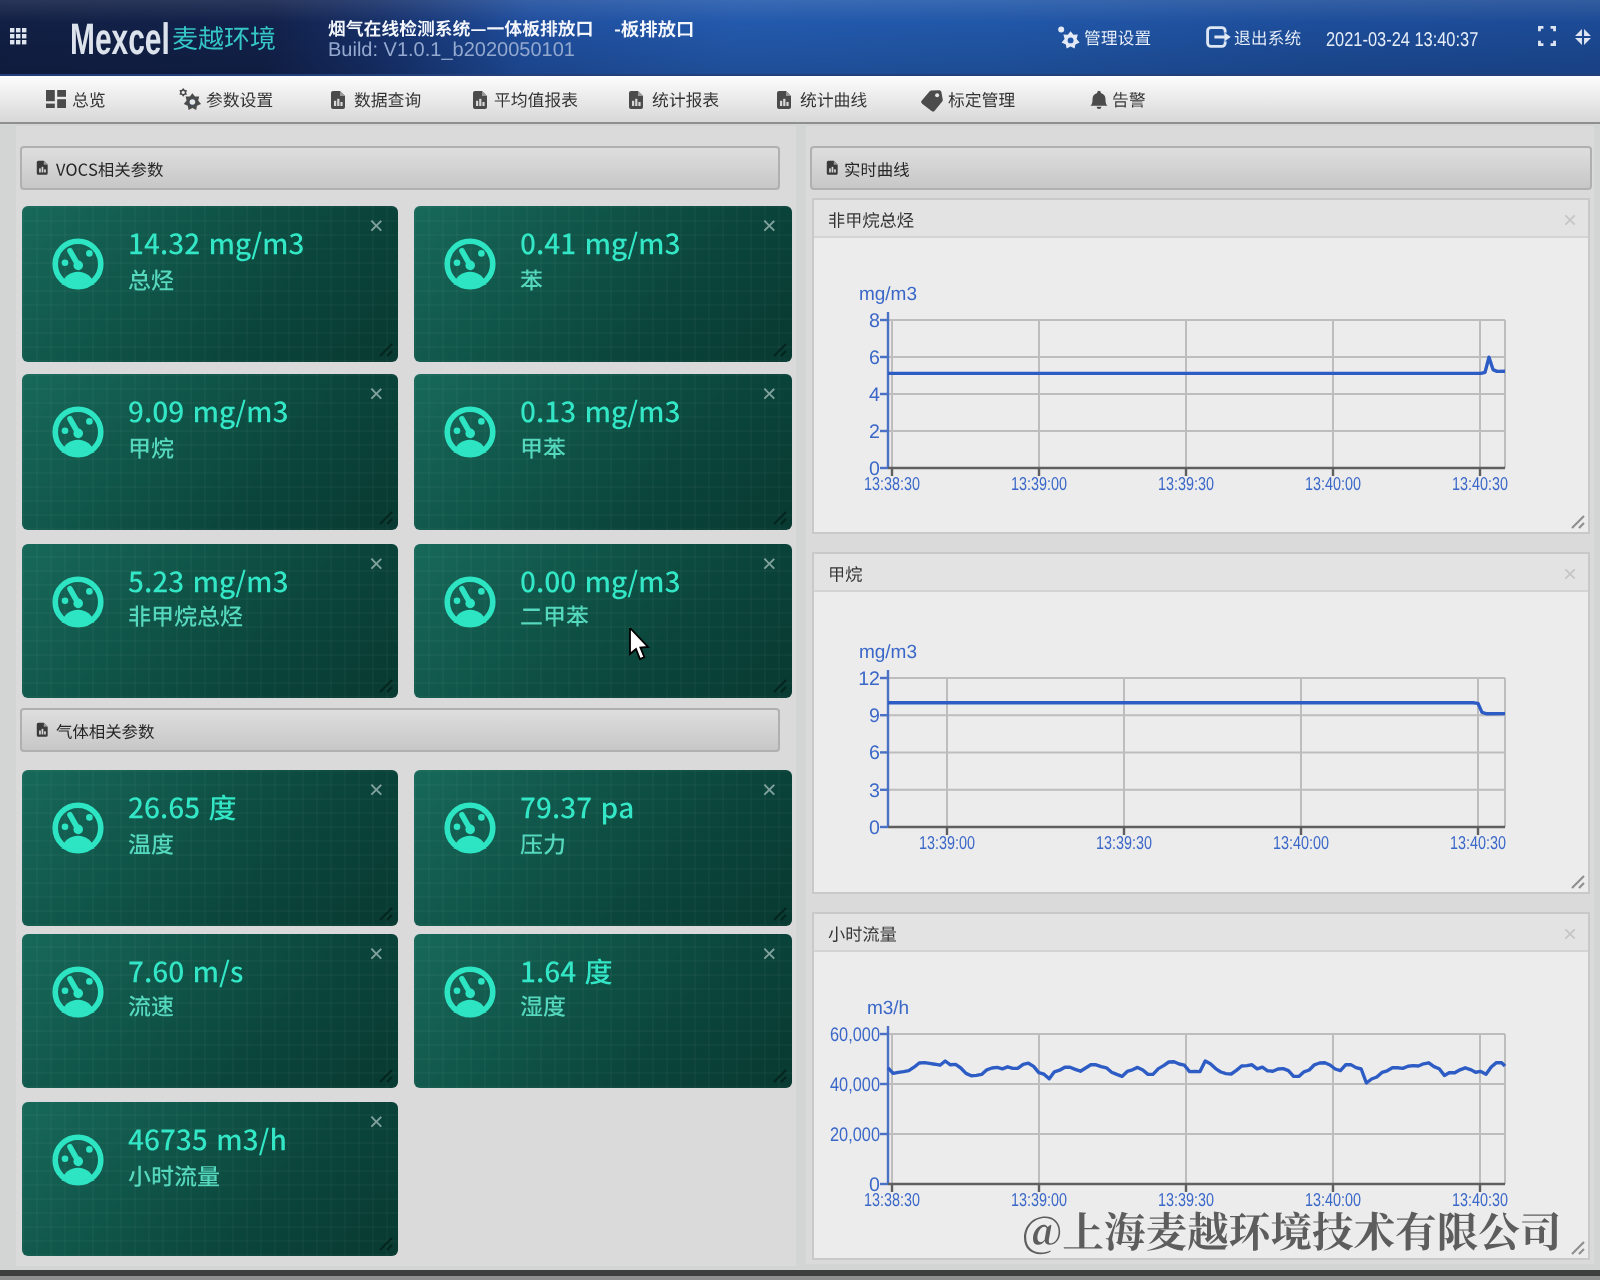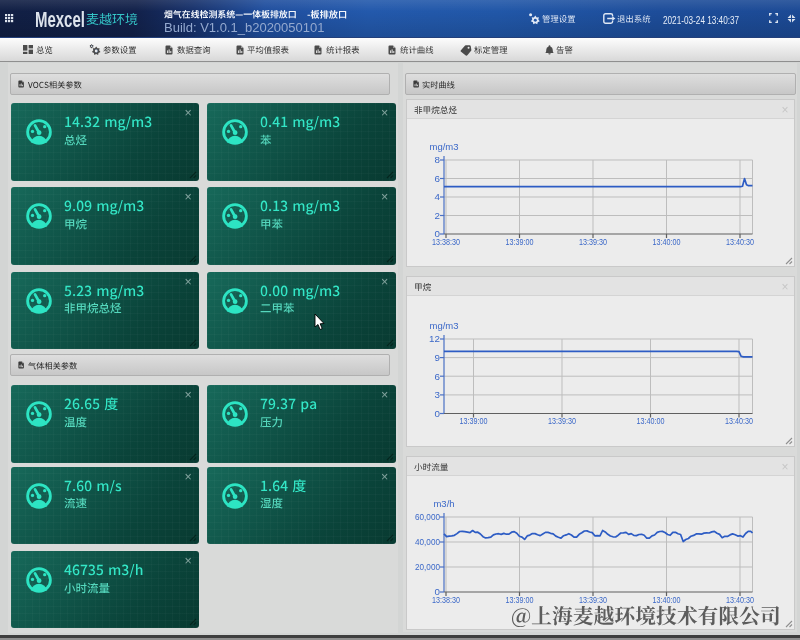--- a/index.html
+++ b/index.html
@@ -32,21 +32,21 @@
 <div class="abs" style="left:35px;top:6.5px;width:90px;font-weight:bold;font-size:22px;color:#dde3ec;transform:scaleX(0.68);transform-origin:0 0">Mexcel</div>
 <svg style="position:absolute;left:85.5px;top:10.2px;" width="54" height="19" viewBox="0 0 54 19">
       <path transform="translate(0,14.0)" d="M6 -10.9V-9.9H1.3V-9.1H6V-8H2.1V-7.2H6V-6.1H0.7V-5.3H4.7C3.9 -4.3 2.5 -3.2 0.7 -2.5C0.9 -2.3 1.2 -2 1.4 -1.8C2.2 -2.1 2.9 -2.6 3.5 -3C4.1 -2.3 4.8 -1.6 5.6 -1.1C4.1 -0.4 2.3 -0 0.7 0.2C0.8 0.4 1 0.8 1.1 1C3 0.8 4.9 0.3 6.5 -0.5C8 0.3 9.9 0.8 12 1C12.1 0.7 12.4 0.3 12.6 0.1C10.7 -0.1 9 -0.4 7.5 -1.1C8.8 -1.8 9.8 -2.7 10.5 -3.9L9.8 -4.3L9.7 -4.3H5C5.3 -4.6 5.6 -4.9 5.9 -5.3H12.3V-6.1H7V-7.2H11V-8H7V-9.1H11.8V-9.9H7V-10.9ZM6.6 -1.5C5.6 -2 4.9 -2.7 4.3 -3.4H9C8.4 -2.7 7.5 -2 6.6 -1.5Z M23.3 -10.4C23.7 -9.9 24.2 -9.3 24.5 -8.8L25.2 -9.3C24.9 -9.7 24.4 -10.3 23.9 -10.8ZM14.3 -5C14.4 -3.3 14.2 -1.1 13.3 0.4C13.5 0.5 13.9 0.8 14 1C14.5 0.2 14.8 -0.7 14.9 -1.7C15.9 0.2 17.6 0.7 20.4 0.7H25.2C25.3 0.4 25.5 -0 25.6 -0.3C24.8 -0.2 21 -0.2 20.4 -0.2C19 -0.2 18 -0.4 17.1 -0.7V-3.2H19V-4.1H17.1V-5.9H19.2V-6.8H17V-8.4H18.9V-9.3H17V-10.9H16.1V-9.3H14.1V-8.4H16.1V-6.8H13.6V-5.9H16.3V-1.3C15.8 -1.8 15.4 -2.4 15.1 -3.3C15.1 -3.9 15.1 -4.4 15.1 -5ZM19.3 -1.8C19.5 -2.1 19.9 -2.3 22.1 -3.6C22 -3.7 21.9 -4.1 21.9 -4.3L20.4 -3.5V-7.8H22.1C22.2 -6.1 22.4 -4.5 22.7 -3.4C22 -2.5 21.2 -1.7 20.3 -1.2C20.5 -1.1 20.8 -0.8 20.9 -0.5C21.7 -1 22.4 -1.6 23 -2.4C23.3 -1.4 23.8 -0.9 24.4 -0.9C25.1 -0.9 25.4 -1.4 25.5 -3.2C25.3 -3.3 25 -3.5 24.8 -3.7C24.8 -2.4 24.7 -1.8 24.5 -1.8C24.1 -1.8 23.8 -2.3 23.6 -3.2C24.3 -4.3 24.8 -5.5 25.2 -6.8L24.4 -7C24.2 -6.1 23.8 -5.2 23.3 -4.4C23.2 -5.3 23 -6.5 22.9 -7.8H25.5V-8.7H22.9C22.9 -9.4 22.9 -10.1 22.9 -10.9H22C22 -10.1 22 -9.4 22 -8.7H19.5V-3.6C19.5 -3.1 19.1 -2.8 18.9 -2.7C19.1 -2.5 19.3 -2.1 19.3 -1.8Z M34.8 -6.4C35.8 -5.3 36.9 -3.8 37.5 -2.9L38.2 -3.5C37.7 -4.4 36.5 -5.9 35.5 -6.9ZM26.5 -1.3 26.7 -0.4C27.8 -0.8 29.2 -1.3 30.5 -1.8L30.3 -2.6L29 -2.2V-5.4H30.1V-6.3H29V-9.1H30.4V-10H26.5V-9.1H28.1V-6.3H26.7V-5.4H28.1V-1.9ZM31.1 -10.1V-9.1H34.4C33.6 -6.9 32.2 -4.8 30.6 -3.5C30.8 -3.3 31.2 -3 31.4 -2.8C32.3 -3.5 33.1 -4.6 33.8 -5.7V1H34.8V-7.5C35 -8 35.3 -8.6 35.5 -9.1H38.3V-10.1Z M45.3 -3.9H49.4V-3H45.3ZM45.3 -5.4H49.4V-4.5H45.3ZM46.6 -10.8C46.7 -10.6 46.9 -10.3 47 -10H44.2V-9.2H50.7V-10H48C47.9 -10.3 47.7 -10.7 47.5 -11ZM48.7 -9C48.6 -8.6 48.4 -8 48.2 -7.6H46L46.5 -7.7C46.4 -8.1 46.2 -8.6 46 -9L45.2 -8.8C45.4 -8.5 45.5 -8 45.6 -7.6H43.8V-6.8H51.1V-7.6H49C49.2 -7.9 49.4 -8.4 49.6 -8.8ZM44.4 -6.1V-2.4H45.7C45.6 -0.8 45 -0.1 42.9 0.3C43.1 0.5 43.3 0.9 43.4 1.1C45.8 0.5 46.5 -0.5 46.7 -2.4H47.9V-0.4C47.9 0.3 47.9 0.5 48.2 0.6C48.4 0.8 48.8 0.9 49.1 0.9C49.2 0.9 49.8 0.9 49.9 0.9C50.2 0.9 50.6 0.8 50.7 0.8C51 0.7 51.1 0.6 51.2 0.3C51.3 0.1 51.4 -0.4 51.4 -0.9C51.1 -1 50.8 -1.2 50.6 -1.3C50.6 -0.8 50.6 -0.4 50.5 -0.2C50.5 -0.1 50.4 0 50.3 0.1C50.2 0.1 50 0.1 49.9 0.1C49.7 0.1 49.4 0.1 49.2 0.1C49.1 0.1 49 0.1 48.9 0C48.8 -0 48.8 -0.1 48.8 -0.3V-2.4H50.3V-6.1ZM39.4 -1.7 39.8 -0.7C40.9 -1.1 42.3 -1.7 43.6 -2.2L43.4 -3.1L42 -2.6V-6.8H43.3V-7.7H42V-10.8H41.1V-7.7H39.6V-6.8H41.1V-2.2C40.5 -2 39.9 -1.8 39.4 -1.7Z" fill="#35c6c8"></path>
     </svg>
 <svg style="position:absolute;left:164px;top:8.2px;" width="135" height="13" viewBox="0 0 135 13">
       <path transform="translate(0,9.6)" d="M0.6 -5.7C0.6 -5 0.4 -4 0.2 -3.5L1 -3.2C1.2 -3.9 1.3 -4.9 1.3 -5.6ZM2.5 -4.1 3.1 -3.9C3.2 -4.2 3.4 -4.7 3.6 -5.2V-1C3.3 -1.4 2.7 -2.3 2.5 -2.6C2.5 -3.1 2.5 -3.6 2.5 -4.1ZM3.6 -7.2V-5.8L2.9 -6.1C2.8 -5.6 2.7 -5 2.5 -4.6V-7.5H1.6V-4.4C1.6 -2.9 1.4 -1.2 0.3 0C0.5 0.2 0.9 0.6 1 0.8C1.6 0.2 2 -0.6 2.2 -1.4C2.5 -0.9 2.8 -0.4 2.9 -0L3.6 -0.7V0.8H4.5V0.3H7.3V0.7H8.3V-7.2ZM5.5 -6V-4.9V-4.7H4.7V-3.9H5.5C5.4 -3.1 5.1 -2.3 4.5 -1.6V-6.2H7.3V-1.7C7.1 -2.2 6.6 -2.9 6.3 -3.5L6.3 -3.9H7.1V-4.7H6.3V-4.9V-6ZM4.5 -0.6V-1.3C4.7 -1.2 4.9 -1 5.1 -0.8C5.5 -1.3 5.8 -1.9 6 -2.4C6.3 -1.9 6.6 -1.3 6.7 -0.9L7.3 -1.3V-0.6Z M11.2 -5.4V-4.5H16.4V-5.4ZM11 -7.6C10.6 -6.3 9.9 -5.1 9 -4.4C9.3 -4.3 9.7 -4 9.9 -3.8C10.5 -4.3 11 -5 11.4 -5.8H17.2V-6.7H11.9C11.9 -6.9 12 -7.1 12.1 -7.3ZM10.2 -4V-3.1H14.8C14.9 -0.9 15.3 0.8 16.6 0.8C17.3 0.8 17.5 0.3 17.6 -0.8C17.3 -1 17.1 -1.2 16.8 -1.5C16.8 -0.7 16.8 -0.3 16.7 -0.3C16.1 -0.3 15.9 -2 15.9 -4Z M21.1 -7.6C21 -7.2 20.9 -6.7 20.7 -6.3H18.3V-5.3H20.2C19.7 -4.3 18.9 -3.3 18 -2.7C18.2 -2.5 18.4 -2 18.5 -1.7C18.8 -1.9 19.1 -2.1 19.3 -2.3V0.8H20.4V-3.5C20.8 -4.1 21.1 -4.7 21.4 -5.3H26.2V-6.3H21.9C22 -6.6 22.1 -7 22.2 -7.3ZM23 -4.9V-3.4H21.2V-2.5H23V-0.4H20.9V0.6H26.2V-0.4H24.1V-2.5H25.9V-3.4H24.1V-4.9Z M27.1 -0.6 27.3 0.4C28.2 0.1 29.3 -0.3 30.3 -0.7L30.2 -1.5C29 -1.2 27.9 -0.8 27.1 -0.6ZM33 -6.9C33.4 -6.7 33.8 -6.3 34.1 -6.1L34.7 -6.7C34.5 -6.9 34 -7.3 33.6 -7.5ZM27.4 -3.7C27.5 -3.7 27.7 -3.8 28.5 -3.9C28.2 -3.5 27.9 -3.2 27.8 -3C27.5 -2.7 27.3 -2.5 27.1 -2.4C27.2 -2.2 27.4 -1.7 27.4 -1.5C27.7 -1.6 28 -1.7 30.2 -2.2C30.2 -2.4 30.2 -2.8 30.2 -3.1L28.8 -2.8C29.4 -3.5 30 -4.4 30.5 -5.2L29.6 -5.8C29.5 -5.4 29.3 -5.1 29.1 -4.8L28.3 -4.8C28.8 -5.4 29.3 -6.3 29.7 -7.1L28.7 -7.5C28.4 -6.5 27.8 -5.5 27.6 -5.2C27.4 -4.9 27.2 -4.7 27 -4.7C27.1 -4.4 27.3 -3.9 27.4 -3.7ZM34.4 -3.1C34.1 -2.7 33.8 -2.3 33.4 -2C33.3 -2.3 33.2 -2.7 33.1 -3.1L35.2 -3.5L35 -4.4L33 -4.1L32.9 -4.9L35 -5.2L34.8 -6.2L32.9 -5.9C32.8 -6.4 32.8 -7 32.8 -7.6H31.8C31.8 -7 31.8 -6.3 31.8 -5.7L30.5 -5.5L30.7 -4.5L31.9 -4.7L32 -3.9L30.3 -3.6L30.5 -2.6L32.1 -2.9C32.2 -2.3 32.3 -1.8 32.5 -1.3C31.7 -0.8 30.9 -0.5 30 -0.2C30.3 0 30.5 0.4 30.7 0.7C31.4 0.4 32.2 0.1 32.8 -0.4C33.2 0.4 33.6 0.8 34.2 0.8C34.9 0.8 35.2 0.5 35.4 -0.6C35.1 -0.7 34.8 -0.9 34.6 -1.2C34.6 -0.5 34.5 -0.2 34.3 -0.2C34.1 -0.2 33.9 -0.5 33.7 -1C34.3 -1.5 34.8 -2.1 35.3 -2.7Z M39.1 -3.1C39.3 -2.4 39.5 -1.5 39.6 -1L40.4 -1.2C40.4 -1.8 40.1 -2.6 39.9 -3.3ZM40.8 -3.4C40.9 -2.7 41.1 -1.8 41.1 -1.2L42 -1.4C41.9 -1.9 41.8 -2.8 41.6 -3.5ZM41 -7.7C40.5 -6.7 39.6 -5.7 38.7 -5V-6H38V-7.6H37V-6H35.9V-5H36.9C36.7 -4 36.3 -2.8 35.8 -2.1C36 -1.9 36.2 -1.4 36.3 -1.1C36.6 -1.4 36.8 -2 37 -2.6V0.8H38V-3.4C38.1 -3 38.3 -2.7 38.4 -2.5L39 -3.2C38.8 -3.4 38.2 -4.4 38 -4.7V-5H38.6L38.2 -4.8C38.4 -4.5 38.7 -4.1 38.8 -3.9C39.2 -4.1 39.5 -4.3 39.7 -4.6V-3.9H42.9V-4.7C43.2 -4.4 43.5 -4.2 43.8 -4C43.9 -4.3 44.2 -4.8 44.3 -5.1C43.4 -5.5 42.4 -6.3 41.8 -7L41.9 -7.3ZM41.2 -6.2C41.6 -5.7 42.2 -5.3 42.7 -4.8H40C40.4 -5.3 40.9 -5.7 41.2 -6.2ZM38.7 -0.5V0.4H44V-0.5H42.6C43 -1.3 43.5 -2.3 43.9 -3.3L42.9 -3.5C42.7 -2.6 42.2 -1.3 41.7 -0.5Z M47.2 -7.1V-1.2H48V-6.3H49.6V-1.3H50.4V-7.1ZM52 -7.4V-0.3C52 -0.1 52 -0.1 51.9 -0.1C51.7 -0.1 51.3 -0.1 50.9 -0.1C51 0.1 51.1 0.5 51.1 0.8C51.8 0.8 52.2 0.7 52.5 0.6C52.8 0.5 52.9 0.2 52.9 -0.3V-7.4ZM50.8 -6.7V-1.3H51.6V-6.7ZM45.1 -6.7C45.6 -6.4 46.2 -6 46.6 -5.7L47.2 -6.6C46.9 -6.9 46.2 -7.3 45.7 -7.5ZM44.7 -4.3C45.2 -4.1 45.9 -3.7 46.2 -3.4L46.8 -4.3C46.5 -4.5 45.8 -4.9 45.4 -5.1ZM44.9 0.2 45.9 0.7C46.2 -0.2 46.6 -1.2 46.9 -2.2L46 -2.7C45.7 -1.7 45.2 -0.5 44.9 0.2ZM48.4 -5.8V-2.4C48.4 -1.4 48.2 -0.5 46.8 0.2C47 0.3 47.2 0.6 47.3 0.8C48.1 0.4 48.6 -0.1 48.8 -0.7C49.2 -0.2 49.7 0.4 49.9 0.7L50.6 0.3C50.3 -0.1 49.8 -0.7 49.4 -1.1L48.9 -0.7C49.1 -1.3 49.2 -1.9 49.2 -2.4V-5.8Z M55.6 -1.9C55.1 -1.4 54.4 -0.7 53.7 -0.4C54 -0.2 54.5 0.1 54.7 0.3C55.3 -0.1 56.1 -0.9 56.6 -1.5ZM58.9 -1.4C59.6 -0.9 60.5 -0.2 60.9 0.3L61.8 -0.3C61.4 -0.8 60.5 -1.5 59.8 -2ZM59.1 -3.9C59.3 -3.8 59.5 -3.6 59.6 -3.4L56.9 -3.2C58.1 -3.8 59.2 -4.5 60.3 -5.3L59.5 -6C59.1 -5.7 58.7 -5.4 58.3 -5.1L56.5 -5C57 -5.3 57.5 -5.8 58 -6.2C59.1 -6.3 60.2 -6.5 61.2 -6.7L60.4 -7.6C58.9 -7.2 56.4 -7 54.2 -6.9C54.3 -6.7 54.5 -6.3 54.5 -6C55.1 -6 55.8 -6 56.5 -6.1C56 -5.7 55.6 -5.3 55.4 -5.2C55.1 -5 54.9 -4.9 54.7 -4.9C54.8 -4.6 55 -4.1 55 -4C55.2 -4 55.5 -4.1 56.9 -4.2C56.3 -3.8 55.8 -3.6 55.6 -3.5C55 -3.2 54.7 -3 54.3 -3C54.4 -2.7 54.6 -2.2 54.6 -2C54.9 -2.1 55.3 -2.2 57.4 -2.4V-0.4C57.4 -0.3 57.3 -0.3 57.2 -0.3C57 -0.3 56.5 -0.3 56 -0.3C56.2 0 56.3 0.5 56.4 0.8C57 0.8 57.5 0.8 57.9 0.6C58.3 0.4 58.4 0.2 58.4 -0.4V-2.4L60.3 -2.6C60.5 -2.3 60.7 -2 60.8 -1.8L61.7 -2.3C61.3 -2.9 60.6 -3.7 59.9 -4.3Z M68.4 -3.1V-0.6C68.4 0.3 68.5 0.6 69.3 0.6C69.5 0.6 69.8 0.6 70 0.6C70.6 0.6 70.9 0.2 71 -1.2C70.7 -1.2 70.3 -1.4 70.1 -1.6C70 -0.4 70 -0.2 69.9 -0.2C69.8 -0.2 69.6 -0.2 69.6 -0.2C69.4 -0.2 69.4 -0.3 69.4 -0.6V-3.1ZM66.7 -3.1C66.6 -1.5 66.5 -0.6 65.1 -0C65.4 0.2 65.7 0.6 65.8 0.8C67.4 0.1 67.7 -1.2 67.7 -3.1ZM62.6 -0.6 62.9 0.4C63.7 0.1 64.8 -0.3 65.8 -0.7L65.6 -1.6C64.5 -1.2 63.4 -0.8 62.6 -0.6ZM67.5 -7.4C67.6 -7.1 67.7 -6.7 67.8 -6.4H65.8V-5.4H67.2C66.9 -5 66.4 -4.4 66.3 -4.2C66.1 -4.1 65.8 -4 65.6 -3.9C65.7 -3.7 65.9 -3.2 65.9 -2.9C66.2 -3.1 66.7 -3.1 69.7 -3.4C69.8 -3.2 69.9 -3 70 -2.8L70.9 -3.3C70.7 -3.8 70.1 -4.7 69.6 -5.3L68.8 -4.9C68.9 -4.7 69.1 -4.5 69.2 -4.3L67.5 -4.1C67.8 -4.5 68.2 -5 68.5 -5.4H70.8V-6.4H68.4L68.9 -6.6C68.8 -6.8 68.6 -7.3 68.5 -7.6ZM62.8 -3.7C63 -3.7 63.2 -3.8 63.9 -3.9C63.6 -3.5 63.4 -3.2 63.3 -3.1C63 -2.7 62.8 -2.5 62.5 -2.5C62.7 -2.2 62.8 -1.7 62.9 -1.5C63.1 -1.7 63.5 -1.8 65.6 -2.3C65.6 -2.5 65.6 -2.9 65.6 -3.2L64.4 -3C65 -3.6 65.5 -4.4 65.9 -5.2L65 -5.8C64.8 -5.5 64.7 -5.2 64.5 -4.9L63.8 -4.8C64.3 -5.5 64.8 -6.4 65.1 -7.1L64.1 -7.6C63.8 -6.6 63.2 -5.5 63 -5.3C62.8 -5 62.7 -4.8 62.5 -4.7C62.6 -4.4 62.8 -3.9 62.8 -3.7Z M71.6 -2.1H78.8V-3H71.6Z M79.6 -4V-2.9H87.9V-4Z M90.2 -7.5C89.7 -6.3 89 -5 88.3 -4.2C88.5 -3.9 88.8 -3.3 88.9 -3.1C89.1 -3.3 89.2 -3.5 89.4 -3.8V0.8H90.4V-5.5C90.7 -6.1 91 -6.6 91.2 -7.2ZM91 -6V-5H92.7C92.2 -3.5 91.4 -2.1 90.5 -1.3C90.7 -1.1 91.1 -0.8 91.3 -0.5C91.5 -0.8 91.8 -1.1 92 -1.5V-0.7H93.2V0.7H94.3V-0.7H95.5V-1.5C95.7 -1.1 95.9 -0.8 96.2 -0.5C96.4 -0.8 96.7 -1.2 97 -1.4C96.1 -2.2 95.3 -3.6 94.8 -5H96.7V-6H94.3V-7.5H93.2V-6ZM93.2 -1.7H92.1C92.5 -2.3 92.9 -3.1 93.2 -3.9ZM94.3 -1.7V-4C94.6 -3.2 94.9 -2.3 95.4 -1.7Z M98.6 -7.6V-5.9H97.5V-4.9H98.5C98.3 -3.8 97.8 -2.5 97.3 -1.9C97.4 -1.6 97.7 -1.1 97.7 -0.8C98 -1.3 98.3 -2 98.6 -2.8V0.8H99.6V-3.4C99.8 -3 99.9 -2.6 100 -2.3L100.6 -3.1C100.5 -3.4 99.8 -4.5 99.6 -4.7V-4.9H100.5V-5.9H99.6V-7.6ZM101.9 -4.1C102.1 -3.1 102.4 -2.1 102.8 -1.3C102.4 -0.8 101.8 -0.4 101.1 -0.1C101.7 -1.4 101.8 -2.9 101.9 -4.1ZM104.8 -7.5C103.9 -7.1 102.3 -6.9 100.8 -6.9V-4.8C100.8 -3.3 100.7 -1.2 99.7 0.2C100 0.3 100.4 0.7 100.6 0.8C100.8 0.6 101 0.3 101.1 -0.1C101.3 0.1 101.6 0.5 101.7 0.8C102.4 0.5 103 0.1 103.5 -0.4C103.9 0.1 104.4 0.5 105.1 0.8C105.2 0.5 105.6 0.1 105.8 -0.1C105.1 -0.4 104.6 -0.8 104.1 -1.3C104.7 -2.2 105.2 -3.4 105.4 -4.9L104.7 -5.1L104.5 -5.1H101.9V-6C103.2 -6.1 104.6 -6.3 105.6 -6.6ZM104.2 -4.1C104 -3.4 103.8 -2.8 103.5 -2.3C103.2 -2.8 103 -3.5 102.8 -4.1Z M107.4 -7.6V-5.9H106.4V-4.9H107.4V-3.3C106.9 -3.2 106.6 -3.1 106.2 -3L106.4 -2L107.4 -2.2V-0.4C107.4 -0.3 107.3 -0.2 107.2 -0.2C107.1 -0.2 106.8 -0.2 106.5 -0.2C106.6 0 106.7 0.4 106.7 0.7C107.3 0.7 107.7 0.7 108 0.5C108.3 0.4 108.4 0.1 108.4 -0.4V-2.5L109.3 -2.8L109.2 -3.7L108.4 -3.5V-4.9H109.2V-5.9H108.4V-7.6ZM109.3 -2.4V-1.4H110.6V0.8H111.6V-7.4H110.6V-6.1H109.5V-5.2H110.6V-4.3H109.5V-3.3H110.6V-2.4ZM112.3 -7.5V0.8H113.3V-1.4H114.6V-2.3H113.3V-3.3H114.4V-4.3H113.3V-5.2H114.5V-6.1H113.3V-7.5Z M120.1 -7.6C119.9 -6.1 119.5 -4.7 118.9 -3.8V-3.9C118.9 -4 118.9 -4.3 118.9 -4.3H117.1V-5.2H119.2V-6.2H117.2L118 -6.4C117.9 -6.7 117.7 -7.2 117.5 -7.6L116.6 -7.4C116.7 -7 116.9 -6.5 117 -6.2H115.2V-5.2H116.1V-3.5C116.1 -2.3 116 -1.1 115 0.1C115.3 0.2 115.6 0.5 115.8 0.8C116.9 -0.5 117.1 -1.9 117.1 -3.4H117.9C117.8 -1.3 117.8 -0.5 117.6 -0.3C117.6 -0.2 117.5 -0.2 117.4 -0.2C117.3 -0.2 117 -0.2 116.7 -0.2C116.9 0 117 0.5 117 0.7C117.4 0.8 117.7 0.8 118 0.7C118.2 0.7 118.4 0.6 118.5 0.3C118.8 0 118.8 -0.9 118.9 -3.4C119.1 -3.2 119.4 -2.9 119.5 -2.8C119.7 -3 119.8 -3.2 120 -3.5C120.2 -2.8 120.4 -2.2 120.6 -1.6C120.2 -1 119.6 -0.5 118.7 -0.1C118.9 0.1 119.2 0.6 119.3 0.8C120.1 0.4 120.7 -0.1 121.2 -0.7C121.7 -0.1 122.2 0.4 122.9 0.7C123.1 0.5 123.4 0 123.6 -0.2C122.9 -0.5 122.3 -1 121.9 -1.7C122.4 -2.6 122.7 -3.6 122.9 -5H123.5V-5.9H120.9C121 -6.4 121.2 -6.9 121.2 -7.4ZM120.6 -5H121.8C121.7 -4.1 121.5 -3.4 121.3 -2.8C121 -3.4 120.8 -4.1 120.6 -4.9Z M124.7 -6.7V0.6H125.8V-0.1H130.6V0.6H131.8V-6.7ZM125.8 -1.2V-5.6H130.6V-1.2Z" fill="#f3f6fb"></path>
     </svg>
 <svg style="position:absolute;left:306.5px;top:7.9px;" width="43" height="13" viewBox="0 0 43 13">
       <path transform="translate(0,9.9)" d="M0.5 -2.1H3V-3.1H0.5Z M4.9 -7.8V-6.1H3.8V-5.1H4.9C4.6 -3.9 4.1 -2.6 3.6 -2C3.8 -1.7 4 -1.1 4.1 -0.8C4.4 -1.3 4.7 -2.1 4.9 -2.9V0.8H6V-3.6C6.2 -3.1 6.3 -2.7 6.4 -2.4L7.1 -3.2C6.9 -3.5 6.2 -4.6 6 -4.9V-5.1H7V-6.1H6V-7.8ZM8.3 -4.3C8.6 -3.2 8.9 -2.2 9.4 -1.4C8.9 -0.8 8.3 -0.4 7.6 -0.1C8.1 -1.4 8.3 -3 8.3 -4.3ZM11.4 -7.8C10.4 -7.4 8.8 -7.2 7.3 -7.1V-4.9C7.3 -3.4 7.2 -1.2 6.1 0.2C6.4 0.3 6.9 0.7 7.1 0.9C7.3 0.6 7.4 0.3 7.6 -0.1C7.8 0.1 8.1 0.6 8.2 0.8C8.9 0.5 9.5 0.1 10 -0.5C10.5 0.1 11 0.5 11.7 0.9C11.8 0.6 12.2 0.1 12.4 -0.1C11.7 -0.4 11.2 -0.8 10.7 -1.3C11.3 -2.3 11.7 -3.6 12 -5.1L11.3 -5.3L11.1 -5.3H8.4V-6.2C9.7 -6.3 11.1 -6.5 12.2 -6.9ZM10.7 -4.3C10.6 -3.6 10.3 -2.9 10 -2.3C9.7 -2.9 9.5 -3.6 9.3 -4.3Z M14 -7.8V-6.1H13V-5H14V-3.4C13.6 -3.3 13.2 -3.2 12.9 -3.1L13 -2.1L14 -2.3V-0.4C14 -0.3 14 -0.2 13.9 -0.2C13.8 -0.2 13.4 -0.2 13.1 -0.2C13.2 0 13.4 0.5 13.4 0.7C14 0.7 14.4 0.7 14.7 0.5C15 0.4 15.1 0.1 15.1 -0.4V-2.6L16 -2.9L15.9 -3.9L15.1 -3.7V-5H15.9V-6.1H15.1V-7.8ZM16 -2.4V-1.5H17.4V0.8H18.5V-7.7H17.4V-6.4H16.2V-5.4H17.4V-4.4H16.2V-3.4H17.4V-2.4ZM19.1 -7.7V0.8H20.1V-1.4H21.5V-2.4H20.1V-3.4H21.3V-4.4H20.1V-5.4H21.4V-6.4H20.1V-7.7Z M27.2 -7.8C27 -6.3 26.6 -4.9 25.9 -4V-4C25.9 -4.2 25.9 -4.5 25.9 -4.5H24.1V-5.4H26.2V-6.4H24.2L25 -6.6C24.9 -7 24.7 -7.5 24.5 -7.8L23.6 -7.6C23.7 -7.2 23.9 -6.8 23.9 -6.4H22.2V-5.4H23.1V-3.6C23.1 -2.4 22.9 -1.1 21.9 0.1C22.2 0.2 22.6 0.5 22.8 0.8C23.9 -0.5 24.1 -2 24.1 -3.5H24.9C24.8 -1.3 24.8 -0.5 24.7 -0.3C24.6 -0.2 24.5 -0.2 24.4 -0.2C24.3 -0.2 24 -0.2 23.7 -0.2C23.9 0 24 0.5 24 0.8C24.4 0.8 24.7 0.8 25 0.7C25.2 0.7 25.4 0.6 25.6 0.3C25.8 0 25.9 -1 25.9 -3.6C26.2 -3.3 26.4 -3 26.6 -2.8C26.8 -3.1 26.9 -3.3 27.1 -3.6C27.3 -2.9 27.5 -2.3 27.8 -1.7C27.3 -1 26.6 -0.5 25.8 -0.1C26 0.1 26.3 0.6 26.4 0.8C27.2 0.4 27.9 -0.1 28.4 -0.7C28.8 -0.1 29.4 0.4 30.1 0.8C30.3 0.5 30.6 0 30.8 -0.2C30.1 -0.5 29.5 -1 29 -1.7C29.5 -2.6 29.9 -3.8 30.1 -5.1H30.7V-6.1H28.1C28.2 -6.6 28.3 -7.1 28.4 -7.6ZM27.7 -5.1H29C28.8 -4.3 28.7 -3.5 28.4 -2.9C28.1 -3.5 27.9 -4.3 27.7 -5.1Z M32 -6.9V0.6H33.1V-0.1H38V0.6H39.2V-6.9ZM33.1 -1.2V-5.8H38V-1.2Z" fill="#f3f6fb"></path>
     </svg>
-<div class="abs" style="left:164px;top:20px;font-size:13px;color:#94a9cf">Build: V1.0.1_b2020050101</div>
+<div class="abs" style="left:164px;top:20px;font-size:10px;color:#94a9cf">Build: V1.0.1_b2020050101</div>
 <svg class="abs" style="left:528px;top:13px" width="14" height="13" viewBox="0 0 14 13">
       <polygon points="7.3,2.6 8.7,4.4 10.9,4.3 10.3,6.5 11.8,8.2 9.7,9.2 9.3,11.3 7.3,10.3 5.3,11.3 4.9,9.2 2.8,8.2 4.3,6.5 3.7,4.3 5.9,4.4" fill="#e3eaf6"></polygon>
       <circle cx="7.3" cy="7.2" r="1.472" fill="#2257a8"></circle>
       <circle cx="2.6" cy="1.8" r="1.5" fill="#e3eaf6"></circle>
     </svg>
 <svg style="position:absolute;left:542px;top:12.5px;" width="36" height="12" viewBox="0 0 36 12">
       <path transform="translate(0,9.1)" d="M1.8 -3.7V0.7H2.4V0.4H6.5V0.7H7.1V-1.4H2.4V-2H6.7V-3.7ZM6.5 -0.1H2.4V-0.9H6.5ZM3.7 -5.2C3.8 -5.1 3.9 -4.9 4 -4.7H0.8V-3.3H1.5V-4.2H7V-3.3H7.7V-4.7H4.6C4.5 -4.9 4.4 -5.2 4.3 -5.4ZM2.4 -3.2H6V-2.5H2.4ZM1.4 -7.1C1.2 -6.4 0.8 -5.6 0.4 -5.2C0.5 -5.1 0.8 -5 0.9 -4.9C1.2 -5.1 1.4 -5.5 1.6 -5.9H2.2C2.4 -5.6 2.5 -5.2 2.6 -5L3.2 -5.2C3.1 -5.4 2.9 -5.6 2.8 -5.9H4.1V-6.4H1.8C1.9 -6.6 2 -6.8 2 -7ZM5 -7.1C4.8 -6.5 4.5 -5.9 4.1 -5.5C4.3 -5.4 4.5 -5.3 4.7 -5.2C4.8 -5.4 5 -5.6 5.1 -5.9H5.7C6 -5.6 6.2 -5.2 6.3 -4.9L6.9 -5.2C6.8 -5.4 6.6 -5.6 6.4 -5.9H7.9V-6.4H5.4C5.4 -6.6 5.5 -6.8 5.6 -7Z M12.4 -4.5H13.7V-3.5H12.4ZM14.2 -4.5H15.5V-3.5H14.2ZM12.4 -6.1H13.7V-5H12.4ZM14.2 -6.1H15.5V-5H14.2ZM11.1 -0.2V0.4H16.5V-0.2H14.3V-1.3H16.2V-1.9H14.3V-2.9H16.1V-6.7H11.8V-2.9H13.6V-1.9H11.7V-1.3H13.6V-0.2ZM8.7 -0.8 8.9 -0.2C9.6 -0.4 10.6 -0.8 11.5 -1.1L11.4 -1.7L10.4 -1.4V-3.5H11.3V-4.1H10.4V-5.9H11.4V-6.5H8.8V-5.9H9.8V-4.1H8.9V-3.5H9.8V-1.2C9.4 -1.1 9 -0.9 8.7 -0.8Z M17.8 -6.5C18.3 -6.1 18.8 -5.6 19.1 -5.2L19.5 -5.6C19.3 -6 18.7 -6.5 18.2 -6.9ZM17.2 -4.4V-3.8H18.3V-0.8C18.3 -0.4 18.1 -0.1 17.9 -0C18 0.1 18.2 0.4 18.3 0.5C18.4 0.3 18.6 0.2 20.1 -0.9C20 -1.1 19.9 -1.3 19.9 -1.5L19 -0.8V-4.4ZM20.9 -6.8V-5.8C20.9 -5.2 20.7 -4.5 19.6 -4C19.7 -3.9 20 -3.7 20 -3.5C21.3 -4.1 21.5 -5 21.5 -5.8V-6.2H23V-4.8C23 -4.2 23.1 -3.9 23.7 -3.9C23.8 -3.9 24.2 -3.9 24.3 -3.9C24.5 -3.9 24.7 -3.9 24.8 -4C24.8 -4.1 24.7 -4.4 24.7 -4.5C24.6 -4.5 24.5 -4.5 24.3 -4.5C24.2 -4.5 23.8 -4.5 23.8 -4.5C23.6 -4.5 23.6 -4.6 23.6 -4.8V-6.8ZM23.6 -2.8C23.3 -2.1 22.8 -1.5 22.3 -1.1C21.7 -1.5 21.2 -2.1 20.9 -2.8ZM20 -3.3V-2.8H20.5L20.3 -2.7C20.7 -1.9 21.2 -1.3 21.8 -0.7C21.1 -0.3 20.4 -0 19.7 0.1C19.8 0.3 19.9 0.5 20 0.7C20.8 0.5 21.6 0.1 22.2 -0.3C22.9 0.1 23.6 0.5 24.5 0.7C24.6 0.5 24.8 0.3 24.9 0.1C24.1 -0 23.4 -0.3 22.7 -0.7C23.5 -1.3 24 -2.2 24.4 -3.2L24 -3.4L23.9 -3.3Z M30.7 -6.3H32.1V-5.5H30.7ZM28.7 -6.3H30.1V-5.5H28.7ZM26.8 -6.3H28.1V-5.5H26.8ZM26.8 -3.6V-0.1H25.7V0.4H33.1V-0.1H32V-3.6H29.4L29.5 -4.1H32.9V-4.6H29.6L29.7 -5.1H32.7V-6.7H26.2V-5.1H29L28.9 -4.6H25.8V-4.1H28.9L28.8 -3.6ZM27.4 -0.1V-0.6H31.4V-0.1ZM27.4 -2.3H31.4V-1.8H27.4ZM27.4 -2.7V-3.2H31.4V-2.7ZM27.4 -1.4H31.4V-0.9H27.4Z" fill="#eaf0fa"></path>
     </svg>
 <svg class="abs" style="left:602.5px;top:13px" width="13" height="11" viewBox="0 0 13 11">
       <rect x="0.8" y="0.8" width="8.8" height="9.4" rx="1.7" stroke="#dfe7f4" stroke-width="1.4" fill="none"></rect>

